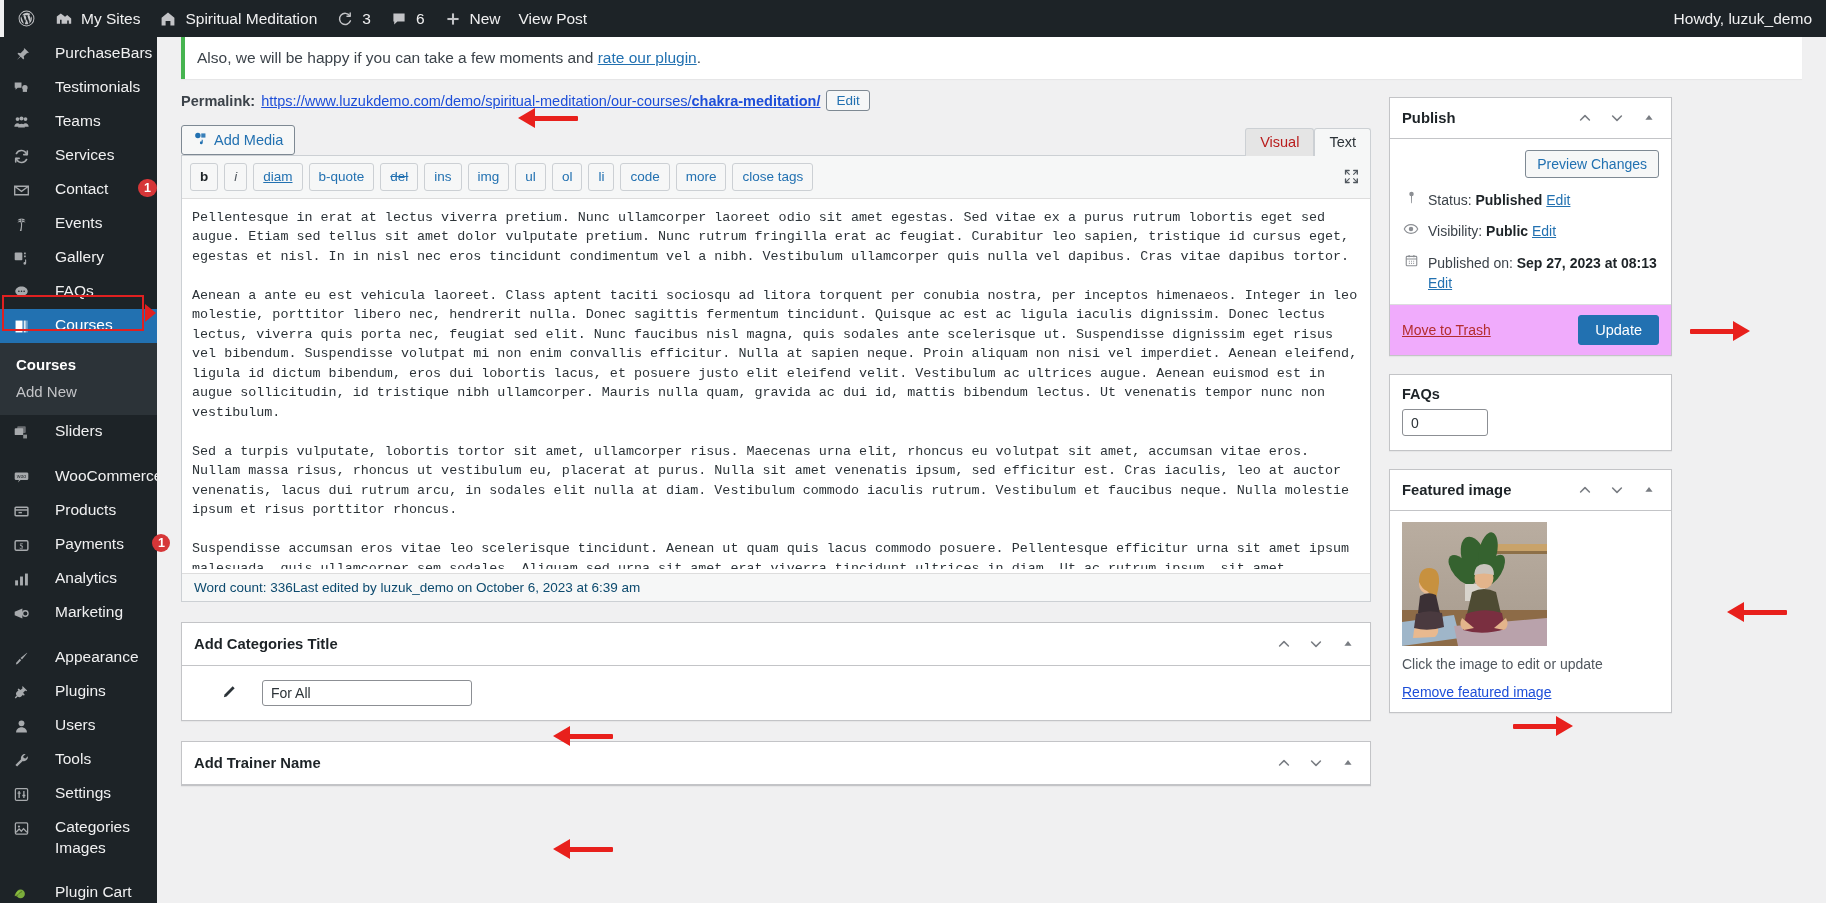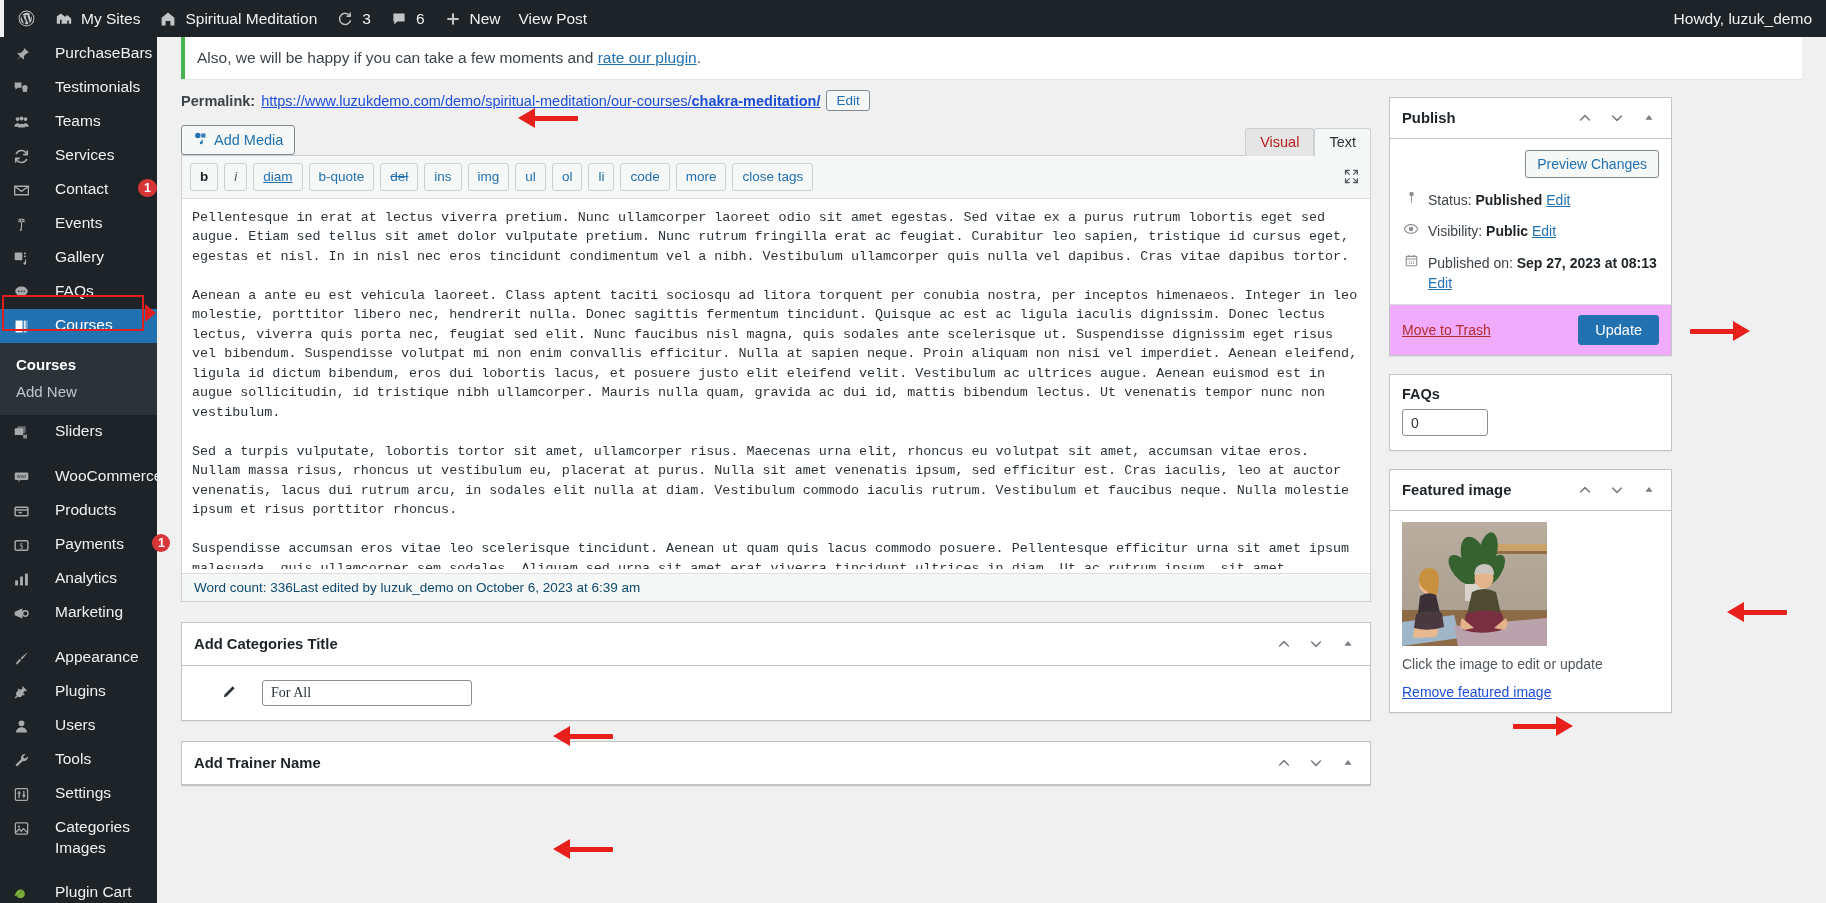--- a/index.html
+++ b/index.html
@@ -172,21 +172,21 @@
   .pb-handles { margin-left: auto; display: flex; align-items: center; gap: 12px; color: #787c82; }
   .hbtn { width: 20px; height: 20px; cursor: pointer; display: inline-flex;
           align-items: center; justify-content: center; color: #787c82; }
   .pb-body { padding: 14px 12px; }
   .meta-row { display: flex; align-items: center; gap: 0; position: relative; }
   .meta-pencil { width: 68px; flex: 0 0 68px; display: flex; justify-content: center;
                  color: #2c3338; }
   .meta-input {
     width: 210px; height: 26px; border: 1px solid #8c8f94; border-radius: 3px;
     padding: 3px 8px; font-size: 14px; color: #2c3338; background: #fff;
-    font-family: Liberation Serif, serif; outline: none;
+    font-family: Liberation Sans, sans-serif; outline: none;
   }
 
   
   .sb-box {
     background: #fff; border: 1px solid #c3c4c7; margin-bottom: 18px;
     box-shadow: 0 1px 1px rgba(0,0,0,.04);
   }
   .sb-head {
     display: flex; align-items: center; border-bottom: 1px solid #c3c4c7;
     padding: 10px 12px; font-size: 14.8px; font-weight: bold; color: #1d2327;

